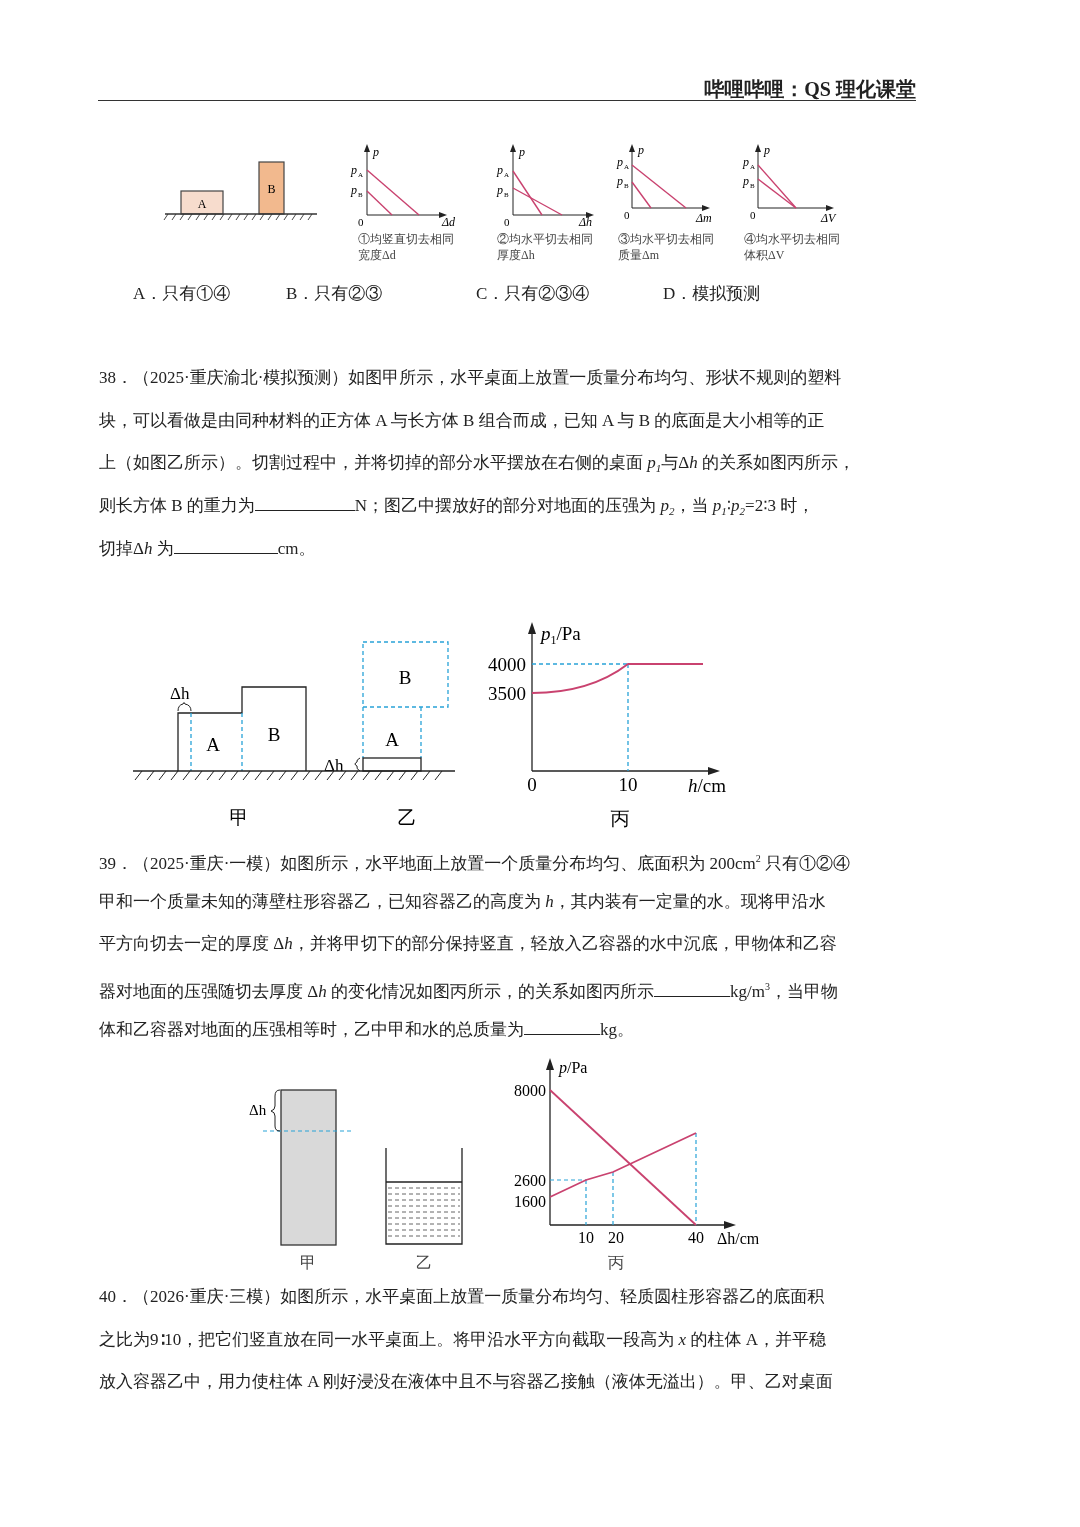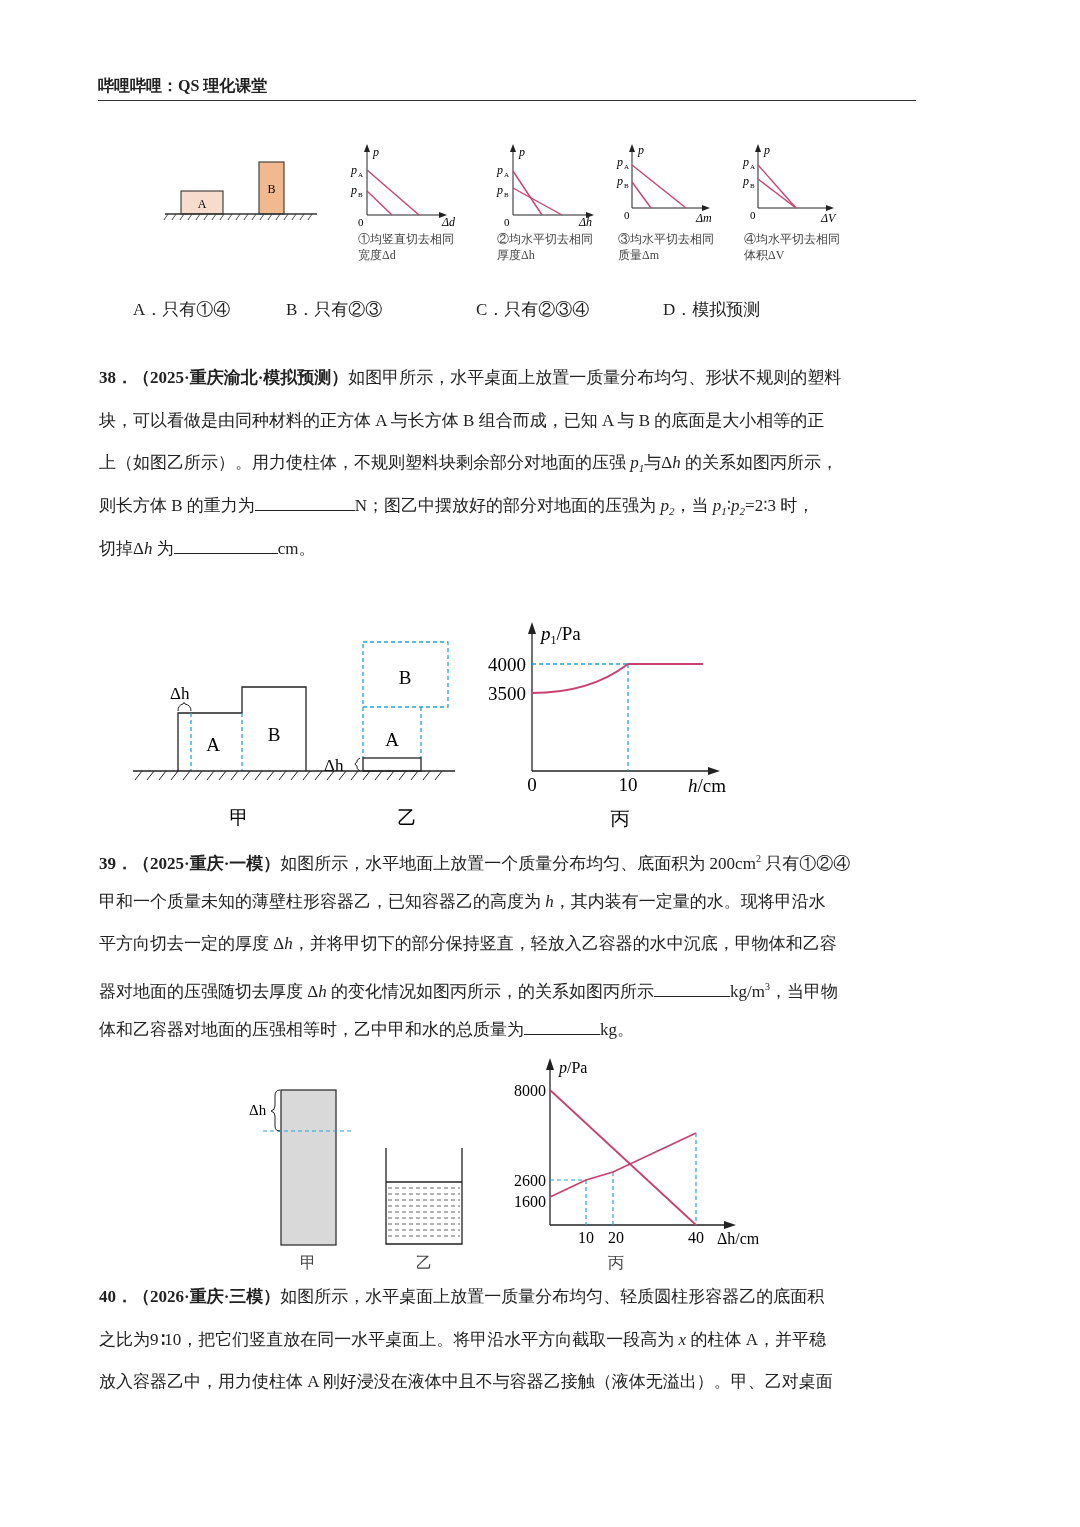--- a/index.html
+++ b/index.html
@@ -1,26 +1,26 @@
 <!DOCTYPE html>
 <html><head>
 <meta charset="utf-8">
 <style>
   html, body { margin:0; padding:0; background:#fff; }
   body { width:1080px; height:1527px; position:relative; overflow:hidden;
          font-family:"Liberation Serif","DejaVu Serif",serif; color:#222; }
-  .header { position:absolute; left:98px; top:76px; width:818px; text-align:left;
-            font-size:16px; font-weight:bold; }
+  .header { position:absolute; left:98px; top:76px; width:818px; text-align:right;
+            font-size:20px; font-weight:bold; }
   .header-rule { position:absolute; left:98px; top:100px; width:818px; height:0; border-top:1.3px solid #333; }
   .fig { position:absolute; }
   .options { position:absolute; top:282px; left:133px; font-size:17px; width:800px; height:24px; }
-  .opt { position:absolute; top:16px; white-space:nowrap; }
+  .opt { position:absolute; top:0; white-space:nowrap; }
   .para { position:absolute; left:99px; width:818px; font-size:17px; line-height:42.7px; text-align:justify; }
   .para .line { display:block; white-space:nowrap; height:42.7px; }
-  .qnum { font-weight:bold; }
+  .qnum { font-weight:normal; }
   .blank { display:inline-block; border-bottom:1px solid #222; height:16px; vertical-align:baseline; }
   i { font-style:italic; }
   svg text { font-family:"Liberation Serif","DejaVu Serif",serif; }
 </style>
 </head>
 <body>
 
 <div class="header">哔哩哔哩：QS 理化课堂</div>
 <div class="header-rule"></div>
 
@@ -128,21 +128,21 @@
 <div class="options">
   <span class="opt" style="left:0"><span>A．</span><span>只有①④</span></span>
   <span class="opt" style="left:153px"><span>B．</span><span>只有②③</span></span>
   <span class="opt" style="left:343px"><span>C．</span><span>只有②③④</span></span>
   <span class="opt" style="left:530px"><span>D．</span><span>模拟预测</span></span>
 </div>
 
 <div class="para" style="top:357px">
   <span class="line"><span class="qnum">38．</span><span class="qnum">（2025·重庆渝北·模拟预测）</span><span>如图甲所示，水平桌面上放置一质量分布均匀、形状不规则的塑料</span></span>
   <span class="line">块，可以看做是由同种材料的正方体 A 与长方体 B 组合而成，已知 A 与 B 的底面是大小相等的正</span>
-  <span class="line"><span>上（如图乙所示）。用力使柱体，不规则塑料块剩余部分对地面的压强 </span><i>p</i><sub style="font-size:11px;font-style:italic">1</sub><span>与Δ</span><i>h</i><span> 的关系如图丙所示，</span></span>
+  <span class="line"><span>上（如图乙所示）。切割过程中，并将切掉的部分水平摆放在右侧的桌面 </span><i>p</i><sub style="font-size:11px;font-style:italic">1</sub><span>与Δ</span><i>h</i><span> 的关系如图丙所示，</span></span>
   <span class="line"><span>则长方体 B 的重力为</span><span class="blank" style="width:100px"></span><span>N；图乙中摆放好的部分对地面的压强为 </span><i>p</i><sub style="font-size:11px;font-style:italic">2</sub><span>，当 </span><i>p</i><sub style="font-size:11px;font-style:italic">1</sub><span>∶</span><i>p</i><sub style="font-size:11px;font-style:italic">2</sub><span>=2∶3 时，</span></span>
   <span class="line"><span>切掉Δ</span><i>h</i><span> 为</span><span class="blank" style="width:104px"></span><span>cm。</span></span>
 </div>
 
 <svg class="fig" style="left:120px;top:610px" width="360" height="230" viewBox="0 0 360 230">
 
   <polyline points="58,161 58,103 122,103 122,77 186,77 186,161" fill="none" stroke="#222" stroke-width="1.3"></polyline>
   <line x1="71" y1="103" x2="71" y2="161" stroke="#29a3d8" stroke-width="1.3" stroke-dasharray="4,3"></line>
   <line x1="122" y1="103" x2="122" y2="161" stroke="#29a3d8" stroke-width="1.3" stroke-dasharray="4,3"></line>
   <path d="M58,101 Q58,95 63,94 Q64,91 65,94 Q71,95 71,101" fill="none" stroke="#222" stroke-width="1"></path>

